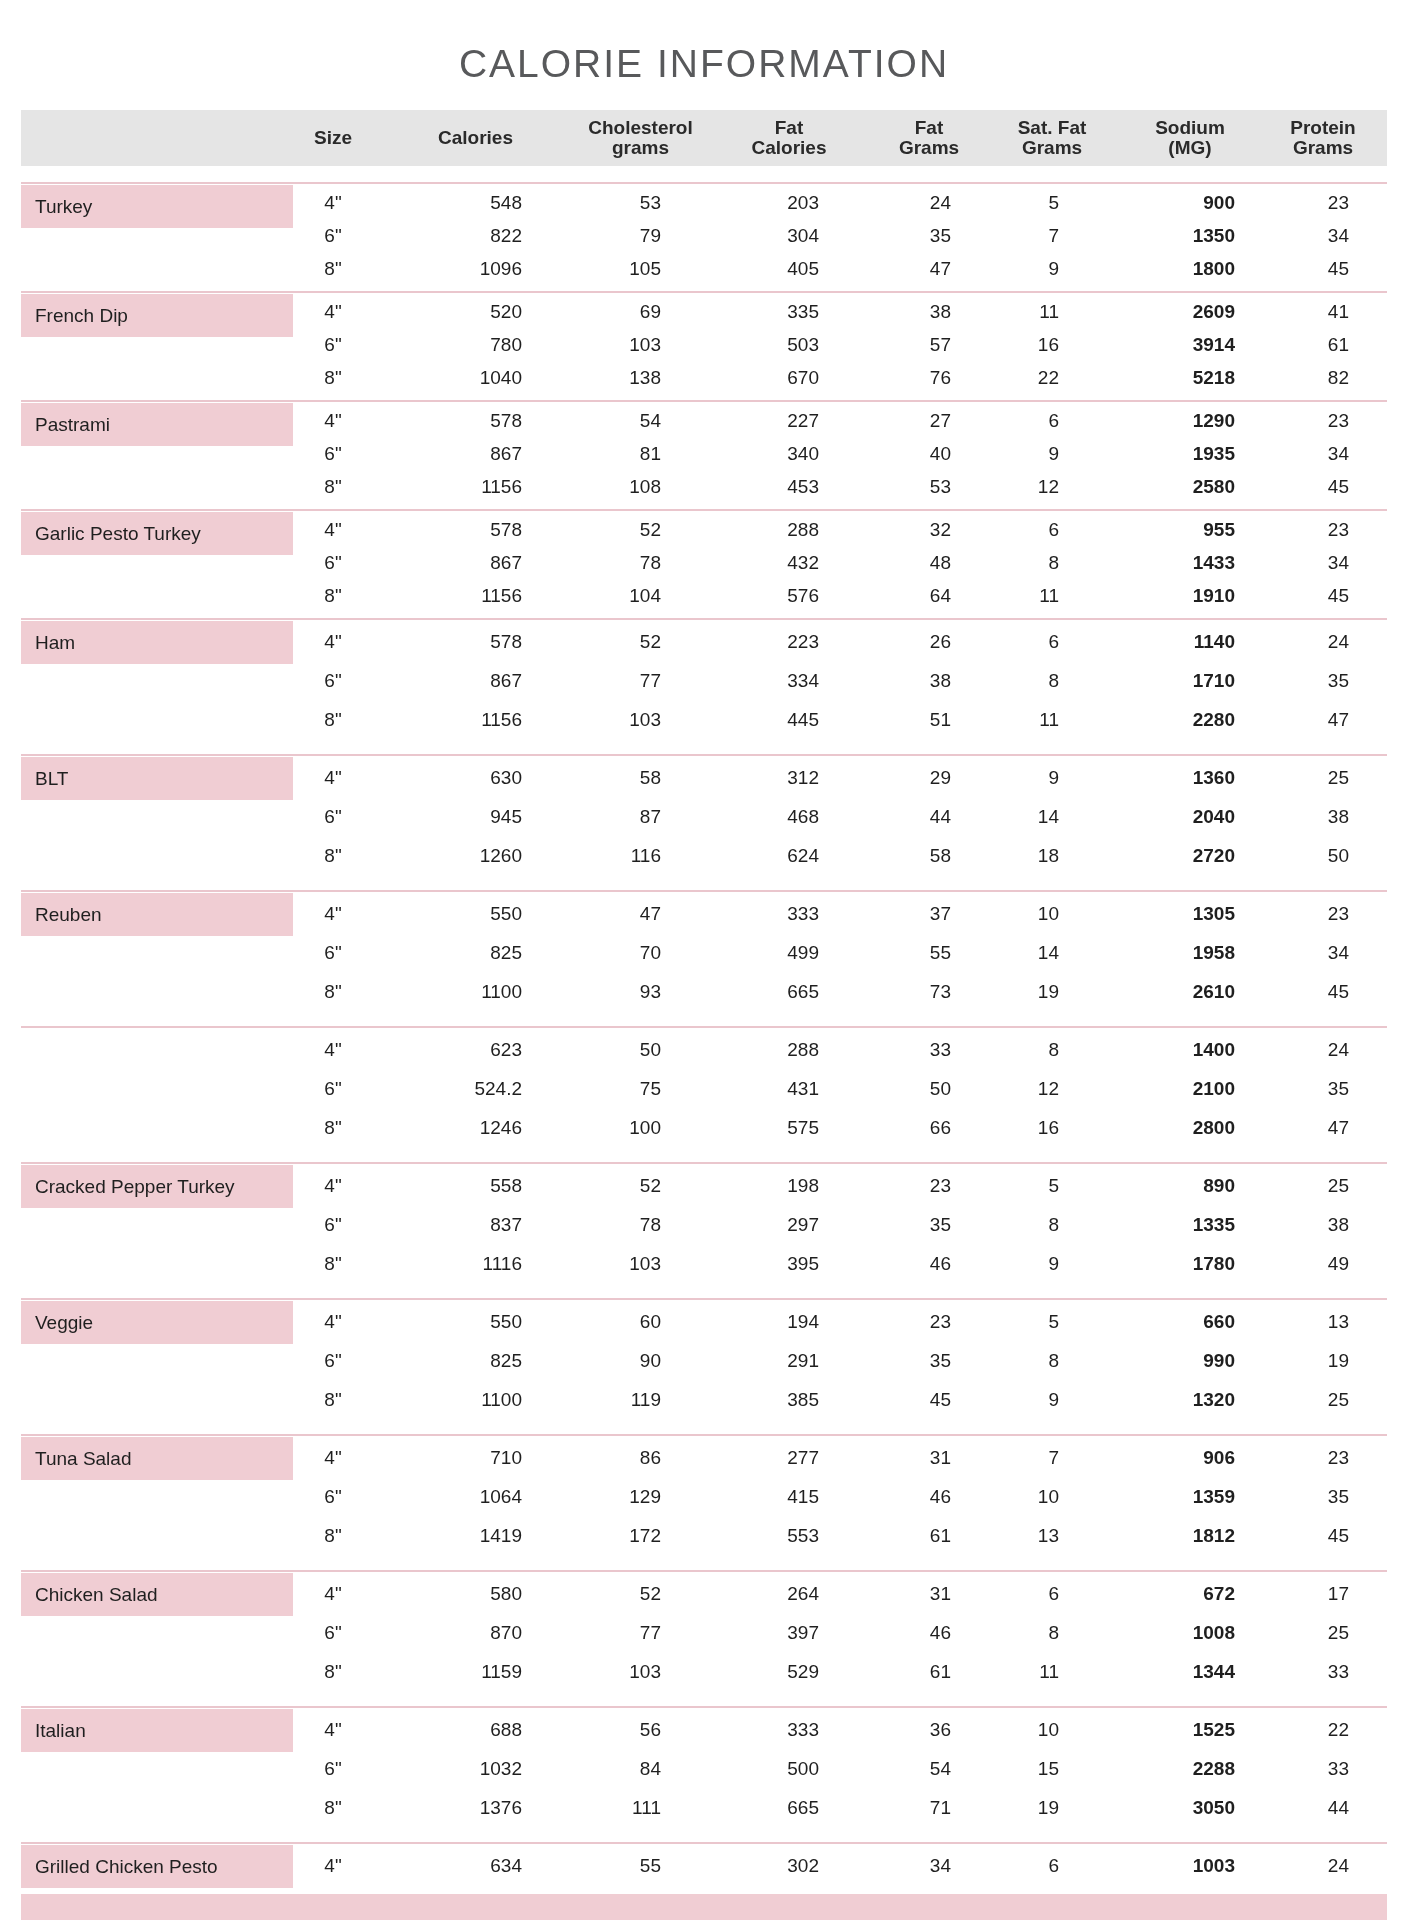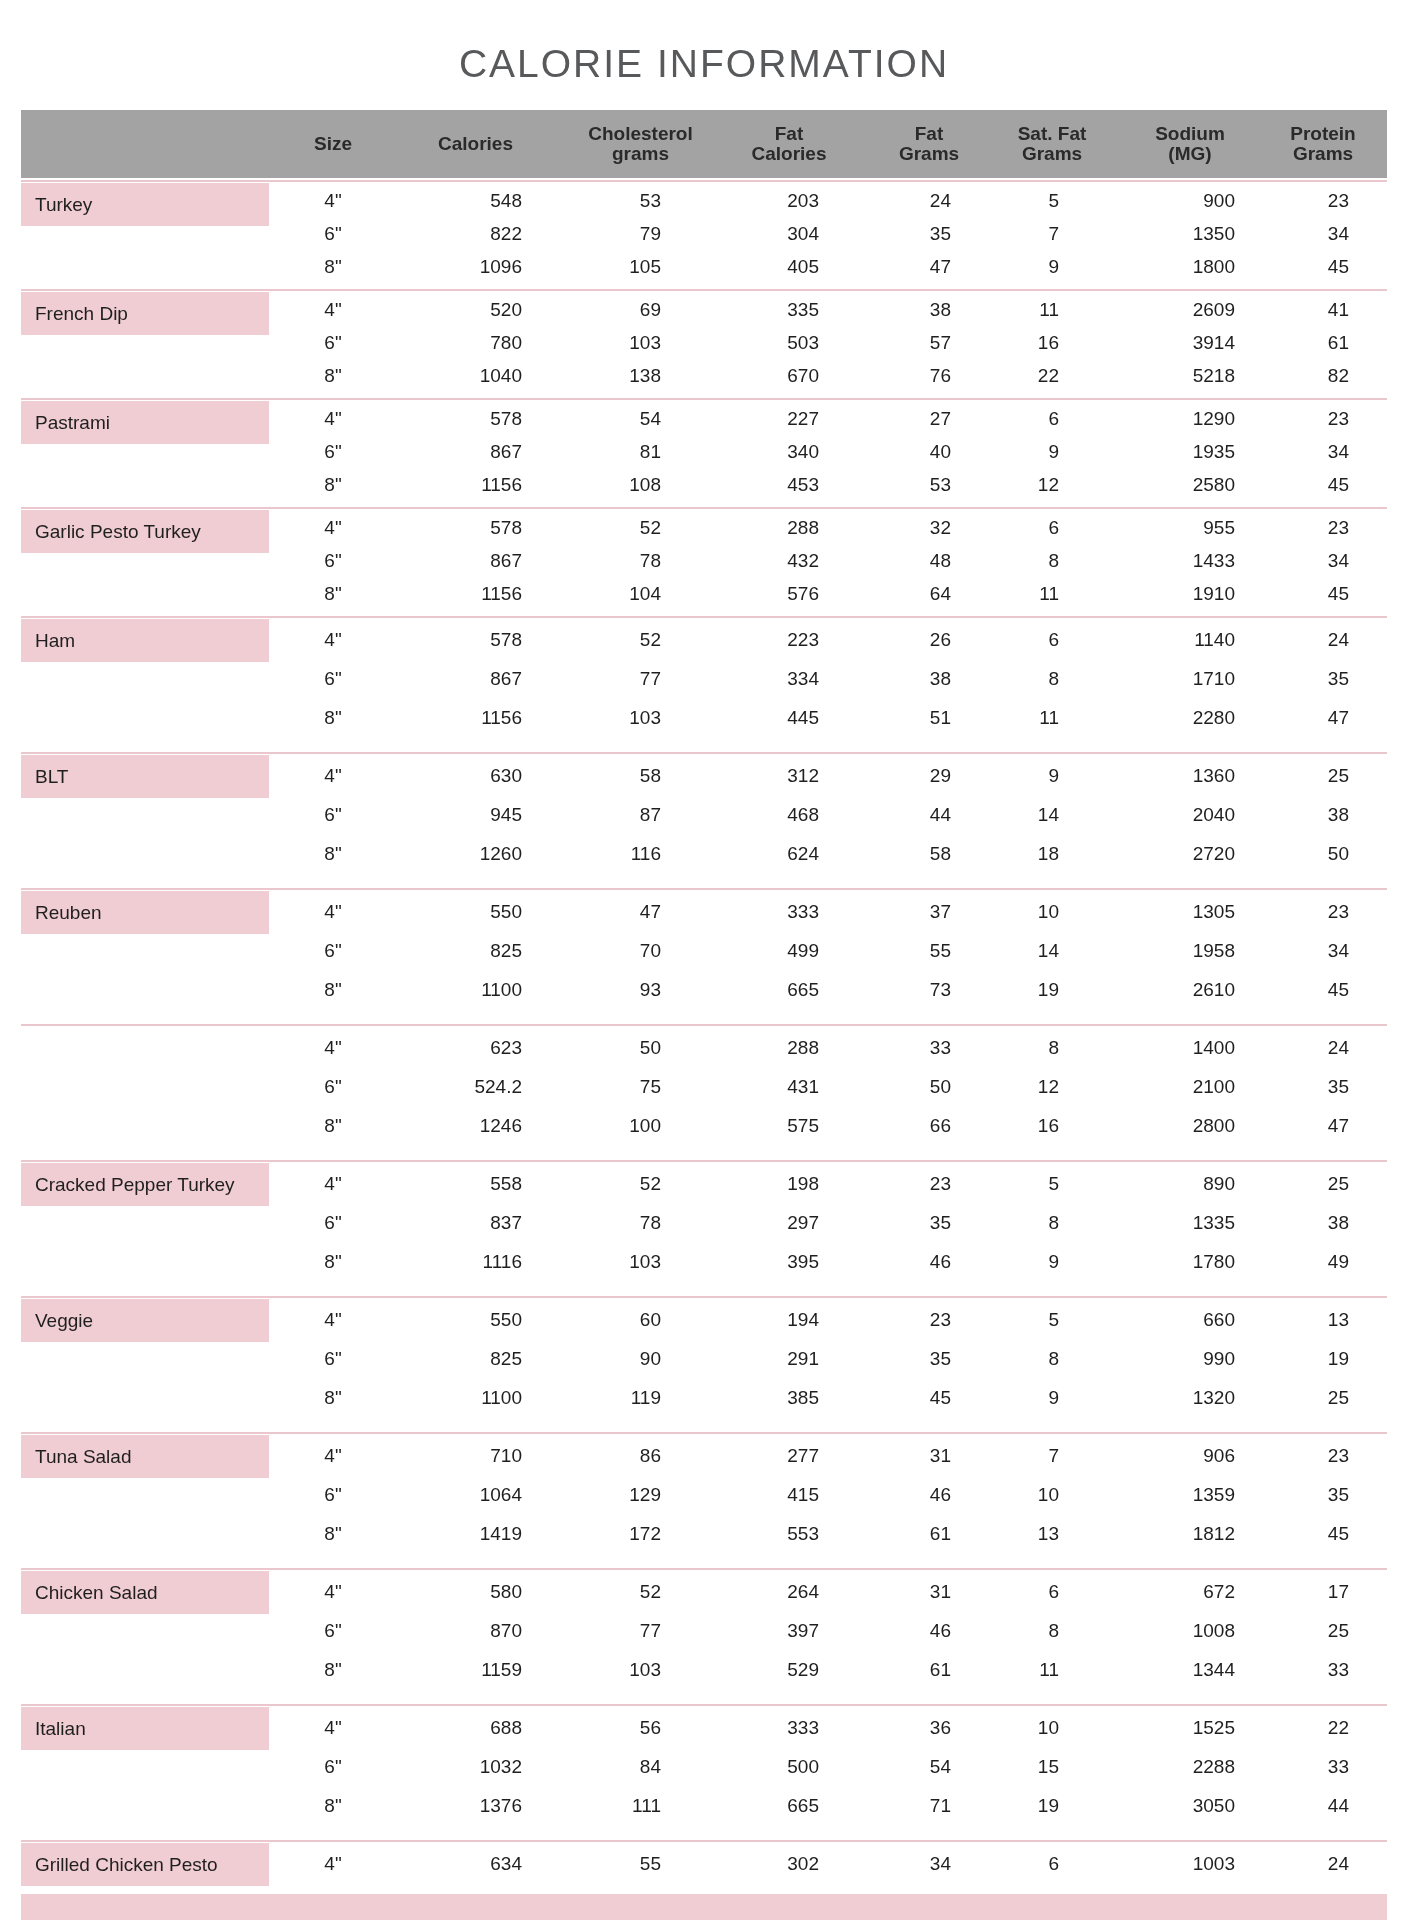--- a/index.html
+++ b/index.html
@@ -28,62 +28,62 @@
     color: #58595b;
     margin-bottom: 24px;
   }
   
   .grid {
     display: grid;
     grid-template-columns: 262px 100px 185px 145px 152px 128px 118px 158px 108px;
     align-items: center;
   }
   .header-row {
-    background: #a3a3a3;
-    height: 68px;
-    margin-bottom: 2px;
+    background: #e5e5e5;
+    height: 56px;
+    margin-bottom: 16px;
   }
   .hcell {
     text-align: center;
     font-weight: bold;
     font-size: 19px;
     line-height: 20px;
     color: #2a2a2a;
   }
   
   .group { position: relative; padding-bottom: 15px; }
   .group .rule {
     height: 2px;
     background: #eac6cd;
     margin-bottom: 2px;
   }
   .group .label {
     position: absolute;
     top: 3px; left: 0;
-    width: 248px; height: 43px;
+    width: 272px; height: 43px;
     background: #f0cdd3;
     display: flex;
     align-items: center;
     padding-left: 14px;
     box-sizing: border-box;
     font-size: 19px;
     color: #1f1f1f;
   }
   .row { height: 39px; }
   .group.compact { padding-bottom: 6px; }
   .group.compact .row { height: 33px; }
   .cell { font-size: 19px; color: #1f1f1f; }
   .c-size { text-align: center; }
   .num { text-align: right; }
   .c-cal     { padding-right: 46px; }
   .c-chol    { padding-right: 52px; }
   .c-fatcal  { padding-right: 46px; }
   .c-fatg    { padding-right: 42px; }
   .c-satfat  { padding-right: 52px; }
-  .c-sodium  { padding-right: 34px; }
+  .c-sodium  { padding-right: 34px; font-weight: bold; }
   .c-protein { padding-right: 28px; }
   .footer-bar {
     position: absolute;
     left: 21px; bottom: 0;
     width: 1366px; height: 26px;
     background: #f0cdd3;
   }
 </style>
 </head>
 <body>

